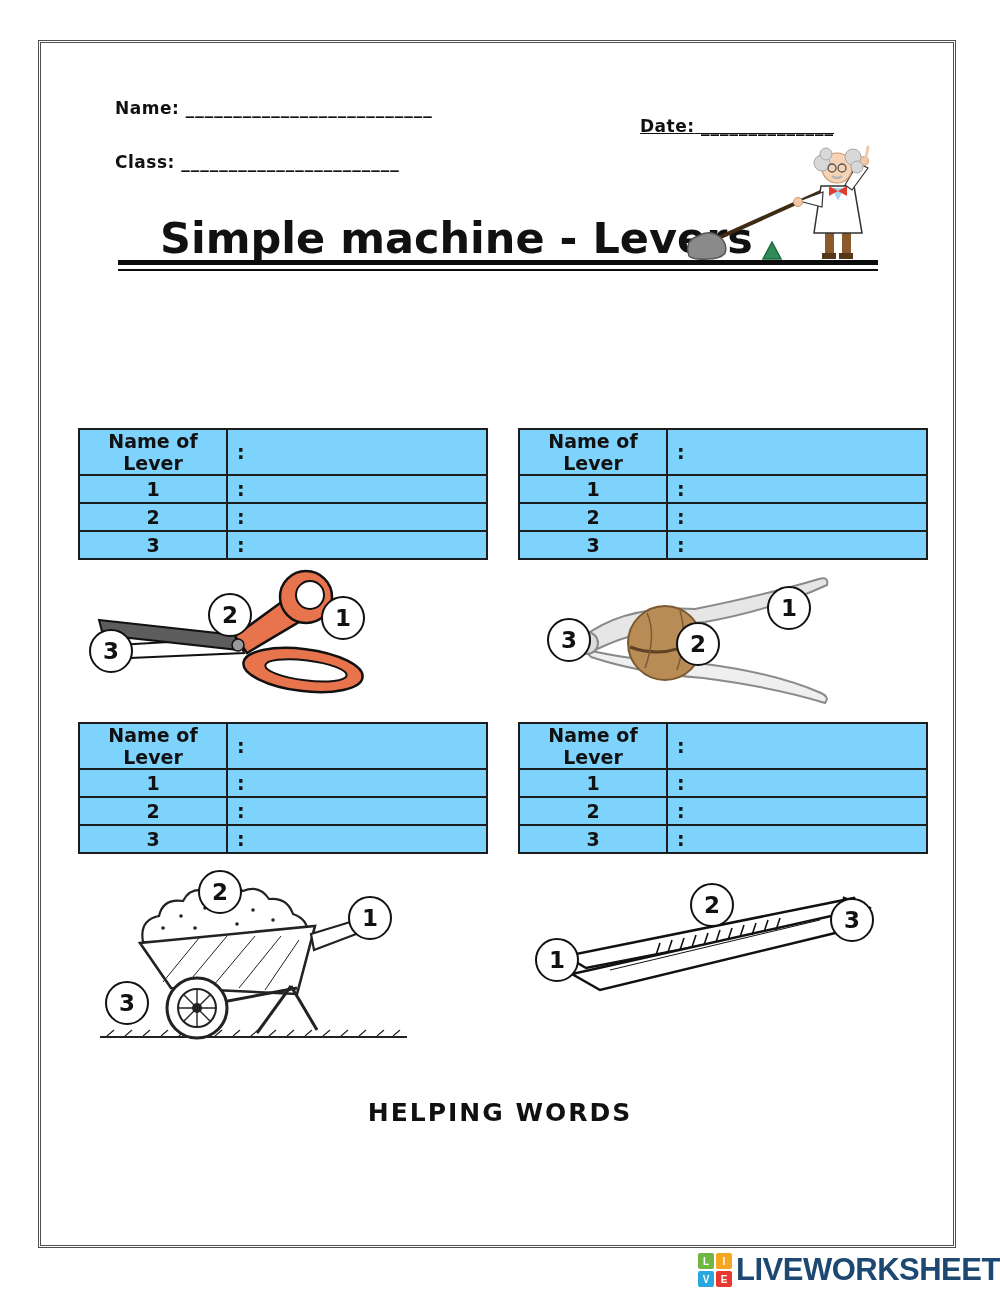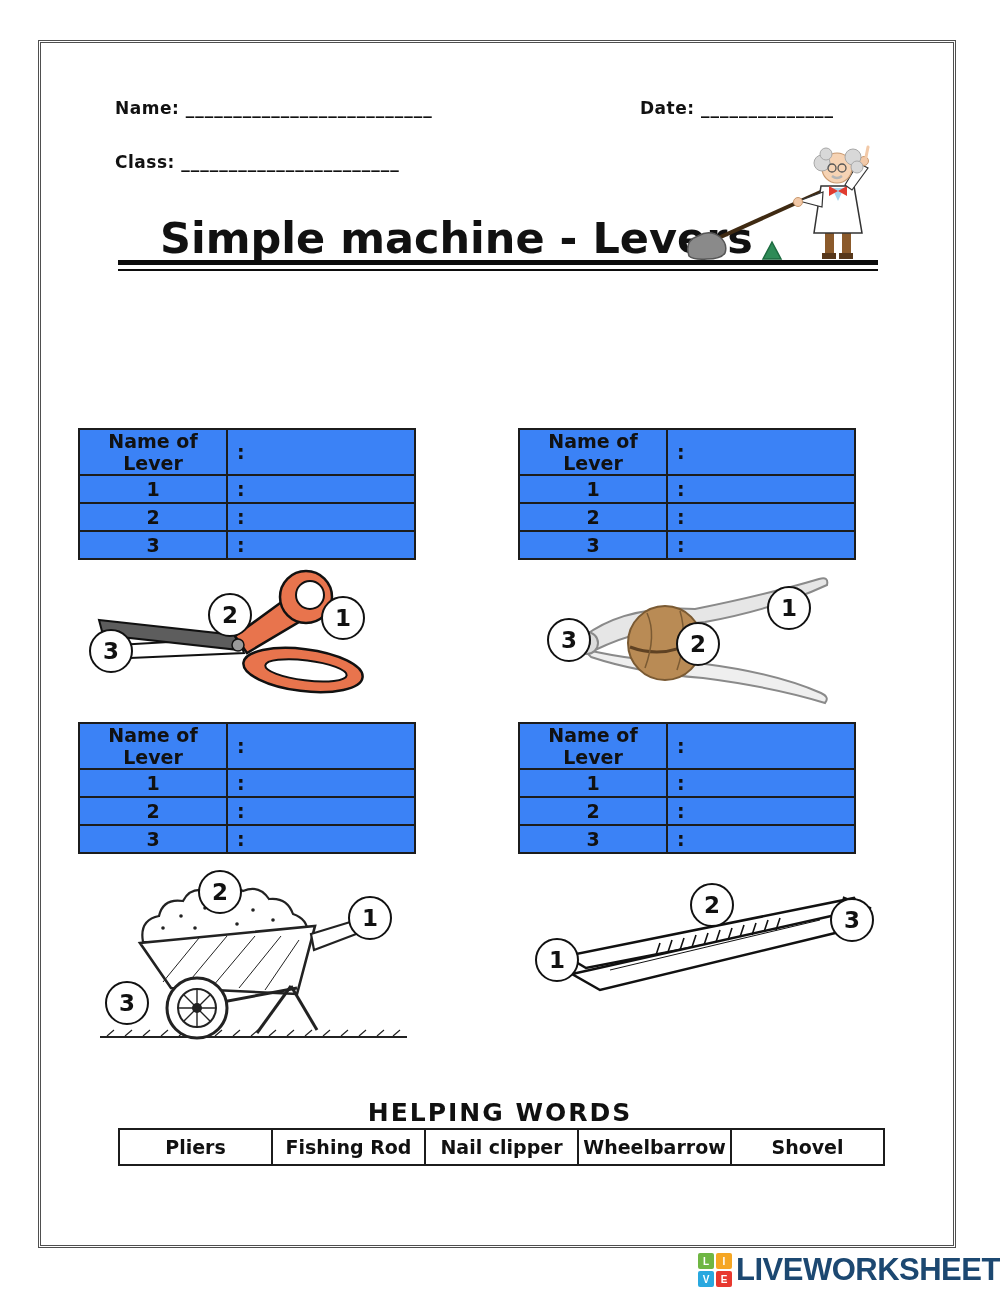--- a/index.html
+++ b/index.html
@@ -26,21 +26,21 @@
   .rule { background:#0c0c0c; }
 
   
   .instr { list-style:none; }
   .instr li { position:relative; padding-left:38px; margin-bottom:17px;
               font-size:21px; font-weight:700; }
   .instr li::before { content:"●"; position:absolute; left:8px; top:3px; font-size:13px; }
   .uline { border-bottom:4px double #111; padding-bottom:1px; }
 
   
-  table.lever { border-collapse:collapse; width:338px; table-layout:fixed; background:#3b82f6; }
+  table.lever { border-collapse:collapse; width:410px; table-layout:fixed; background:#7dd3fc; }
   table.lever td { border:2px solid #1c1c1c; height:28px; font-size:19px; font-weight:700; padding:0 6px; }
   table.lever td.c1 { width:148px; text-align:center; }
   table.lever td.c2 { text-align:left; padding-left:9px; }
 
   
   .figure { position:absolute; }
   .figure svg { position:absolute; left:0; top:0; width:100%; height:100%; }
   .num-circle {
     position:absolute; width:44px; height:44px; border-radius:50%;
     border:2.5px solid #111; background:#fff; z-index:5;
@@ -68,21 +68,21 @@
 </style>
 </head>
 <body>
 
 <div class="abs sheet-border"></div>
 
 <div class="abs fill-label" style="left:115px; top:98px;">
   <span>Name:</span>
   <span class="fill-line">__________________________</span>
 </div>
-<div class="abs fill-label" style="left:640px; top:98px;">
+<div class="abs fill-label" style="left:640px; top:116px;text-decoration:underline;">
   <span>Date:</span>
   <span class="fill-line">______________</span>
 </div>
 <div class="abs fill-label" style="left:115px; top:152px;">
   <span>Class:</span>
   <span class="fill-line">_______________________</span>
 </div>
 
 <div class="abs sheet-title" style="left:160px; top:213px;">Simple machine - Levers</div>
 <div class="abs rule" style="left:118px; top:260px; width:760px; height:5px;"></div>
@@ -299,27 +299,20 @@
       <span>3</span>
     </div>
   <div class="num-circle" style="left:15px; top:68px;">
       <span>1</span>
     </div>
 </div>
 
 <div class="abs helping-title" style="left:0; top:1078px;">HELPING WORDS</div>
 <table class="abs helping" style="left:118px; top:1128px;">
   <tbody>
-      <tr>
-    <td>Pliers</td>
-    <td>Fishing Rod</td>
-    <td>Nail clipper</td>
-    <td>Wheelbarrow</td>
-    <td>Shovel</td>
-  </tr>
 </tbody>
   </table>
 
 <div class="abs lws" style="left:698px; top:1252px;">
   <div class="lws-grid">
     <span class="lws-cell b0">L</span>
     <span class="lws-cell b1">I</span>
     <span class="lws-cell b2">V</span>
     <span class="lws-cell b3">E</span>
   </div>

